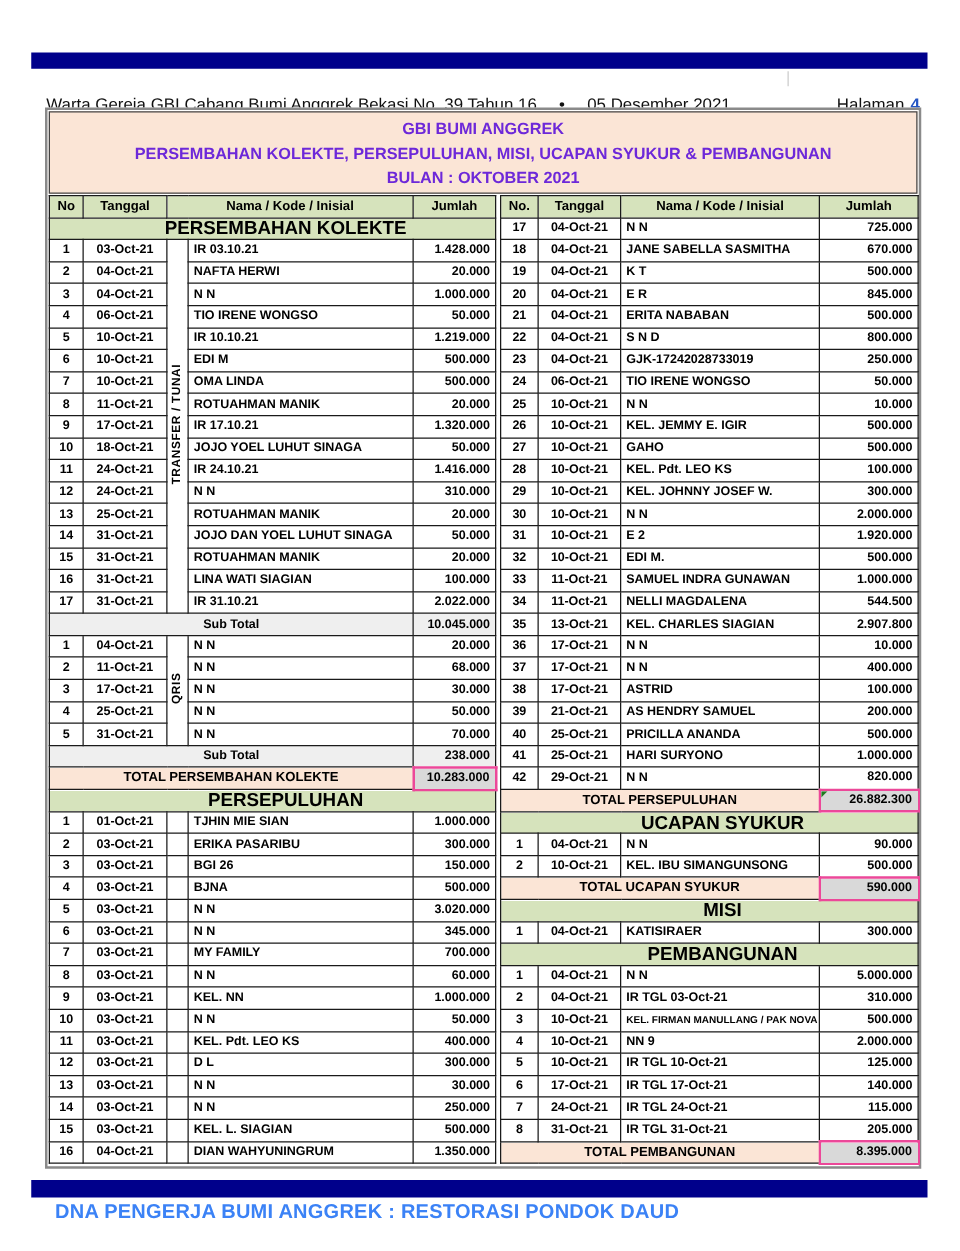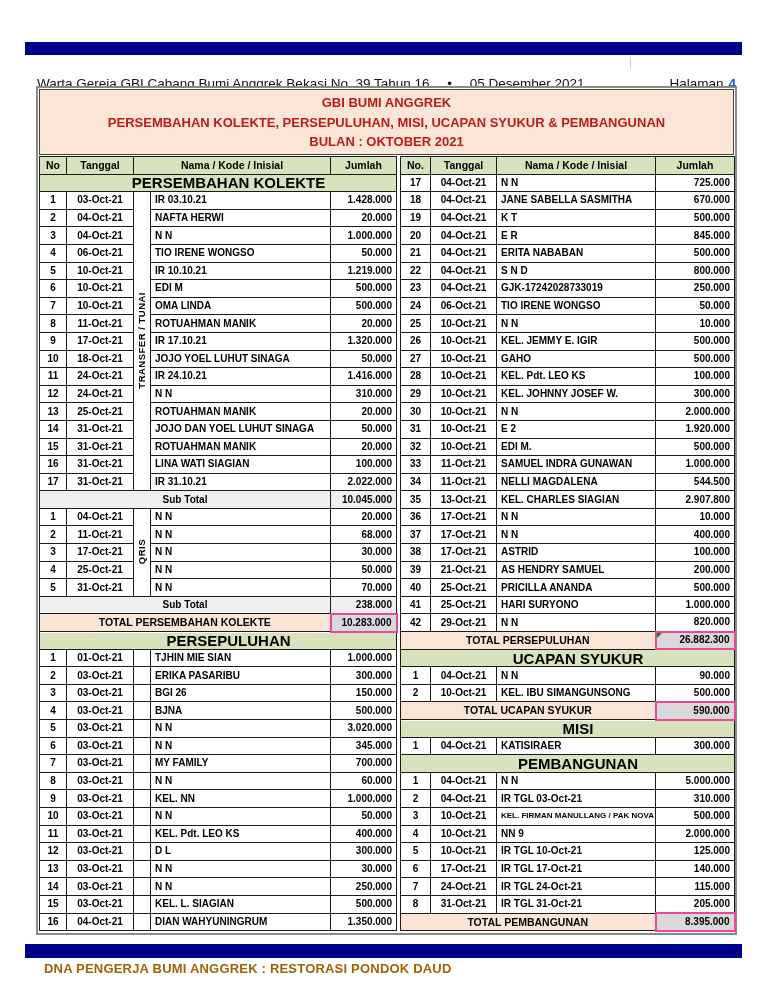--- a/index.html
+++ b/index.html
@@ -15,21 +15,21 @@
   .abs{position:absolute;}
   .topbar{left:25px;top:42px;width:717px;height:13px;background:var(--navy);}
   .botbar{left:25px;top:944px;width:717px;height:14px;background:var(--navy);}
   .masthead{left:25px;top:70px;width:717px;height:27px;display:flex;align-items:center;
     justify-content:space-between;font-size:13.5px;color:#111;padding:0 6px 0 12px;}
   .masthead .bullet{margin:0 14px;}
   .pgnum{color:var(--pgblue);font-weight:700;margin-left:5px;}
   .frame{left:36px;top:86px;width:701px;height:849px;border:2px solid #8a8a8a;background:#fff;}
   .titleblock{left:39px;top:89px;width:695px;height:66px;background:var(--peach);
     border:1px solid #444;display:flex;flex-direction:column;justify-content:space-evenly;
-    text-align:center;font-weight:700;font-size:13px;color:#b91c1c;}
+    text-align:center;font-weight:700;font-size:13px;color:#6d28d9;}
   table{border-collapse:collapse;table-layout:fixed;}
   td{border:1px solid var(--line);height:17.6px;font-size:10px;font-weight:700;
     color:#000;overflow:hidden;white-space:nowrap;padding:0 3px;line-height:1;}
   td.no{text-align:center;padding:0 1px;}
   td.date{text-align:center;padding:0 1px;}
   td.nm{text-align:left;padding:0 4px;}
   td.amt{text-align:right;padding:0 4px;}
   td.hdr{background:var(--green);text-align:center;font-size:10.5px;}
   td.sec{background:var(--green);text-align:center;font-size:15px;padding-left:24px;}
   td.sub{background:var(--subbg);text-align:center;}
@@ -37,22 +37,22 @@
   td.tot{background:var(--peach);text-align:center;font-size:10.5px;}
   td.totval{background:var(--graytot);border:2px solid #ec4899;text-align:right;position:relative;}
   td.vcell{padding:0;text-align:center;vertical-align:middle;}
   .vtext{writing-mode:vertical-rl;transform:rotate(180deg);font-weight:700;
     font-size:9.5px;letter-spacing:.5px;display:inline-block;}
   td.small{font-size:8px;}
   .flagtri{position:absolute;left:0;top:0;width:0;height:0;
     border-top:5px solid #1F7A1F;border-right:5px solid transparent;}
   #left-table{left:39px;top:156px;width:357px;}
   #right-table{left:400px;top:156px;width:334px;}
-  .footer-text{left:44px;top:961px;width:700px;font-weight:700;font-size:13px;
-    color:#a16207;letter-spacing:.2px;}
+  .footer-text{left:44px;top:961px;width:700px;font-weight:700;font-size:16px;
+    color:#3b82f6;letter-spacing:.2px;}
   .mast-divider{left:630px;top:57px;width:1px;height:12px;background:#ccc;}
 </style>
 </head>
 <body>
 
 <div class="abs topbar"></div>
 
 <div class="abs masthead">
   <span>
     <span>Warta Gereja GBI Cabang Bumi Anggrek Bekasi No. 39  Tahun 16</span>

